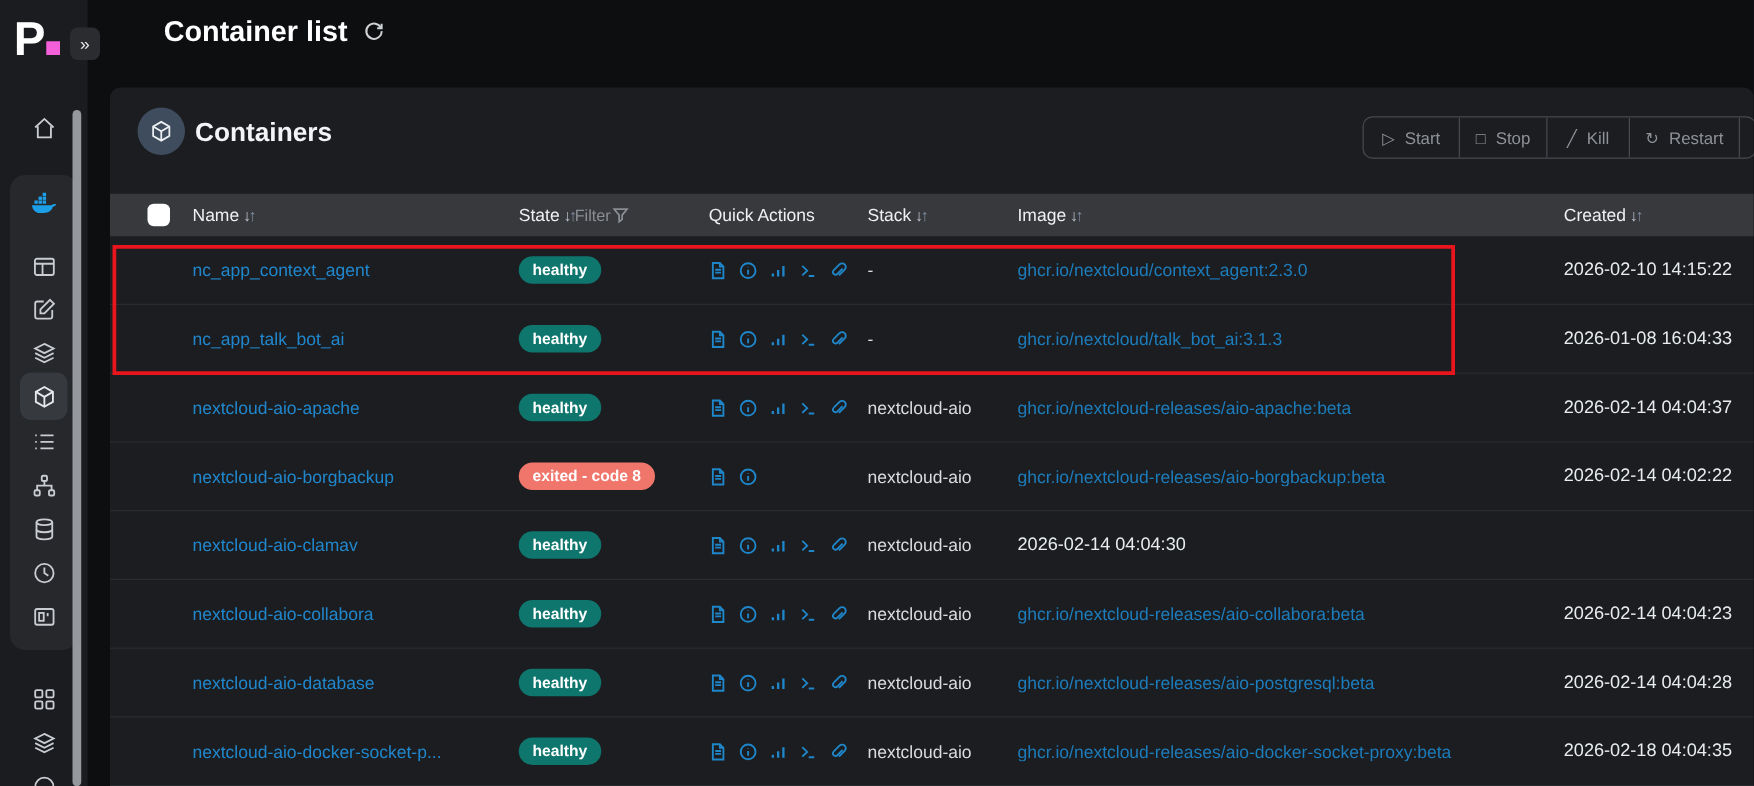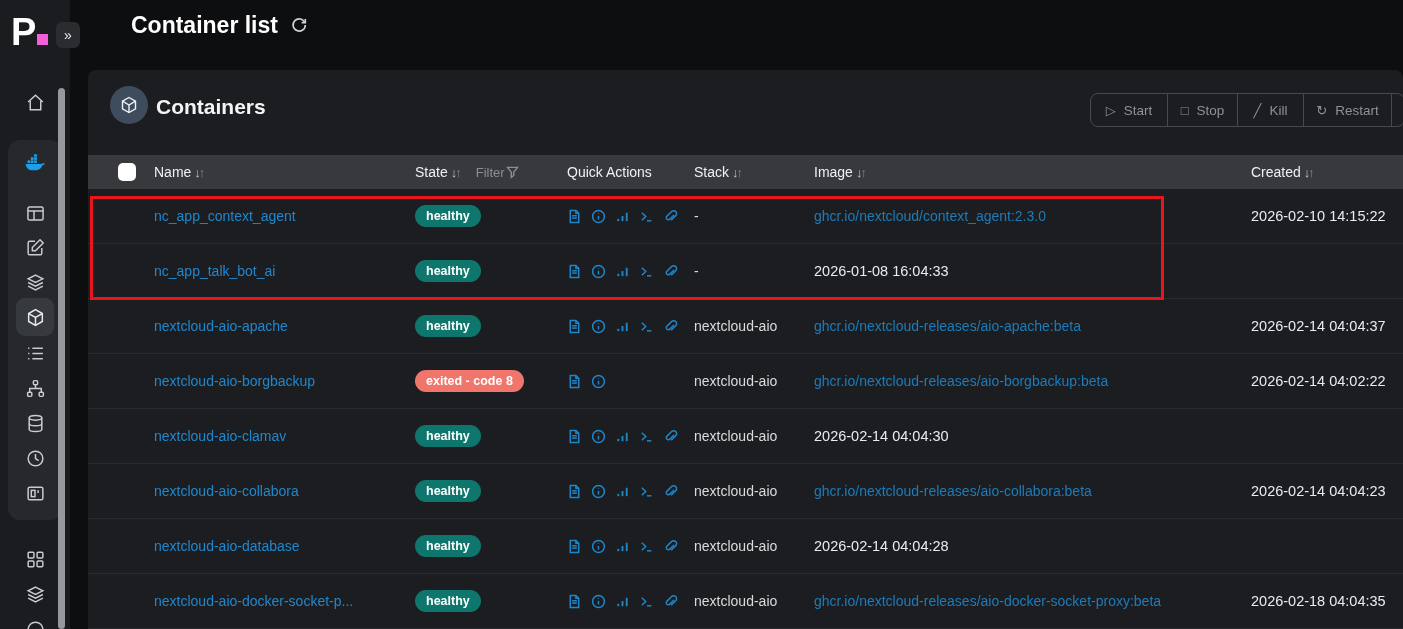--- a/index.html
+++ b/index.html
@@ -40,21 +40,21 @@
   .abtn { display:flex; align-items:center; justify-content:center; gap:8px; color:#8e9196; font-size:13.5px; background:transparent; border:none; border-left:1px solid #47494d; cursor:pointer; font-family:inherit; white-space:nowrap; }
   .abtn:first-child { border-left:none; }
   .abtn .glyph { font-size:13px; line-height:1; }
   .abtn-start { width:76px; } .abtn-stop { width:70px; } .abtn-kill { width:66px; } .abtn-restart { width:88px; } .abtn-more { width:13px; }
   
   .grid-cols { display:grid; grid-template-columns:58px 261px 152px 127px 120px 437px 1fr; align-items:center; }
   .t-header { position:absolute; left:0; top:85px; width:100%; height:34px; background:#37393d; font-size:14px; color:#eef0f2; font-weight:500; }
   .hcell { display:flex; align-items:center; padding-left:8px; }
   .sort { margin-left:3px; font-size:13px; letter-spacing:-2px; }
   .arr-down { color:#bcc3cd; } .arr-up { color:#7e8ca1; }
-  .filter-lbl { margin-left:16px; color:#8b8e93; font-size:13px; display:flex; align-items:center; gap:1px; cursor:pointer; }
+  .filter-lbl { color:#8b8e93; font-size:13px; display:flex; align-items:center; gap:1px; cursor:pointer; }
   .filter-lbl svg { width:13px; height:13px; stroke:#8b8e93; fill:none; stroke-width:1.5; }
   .checkbox { width:18px; height:18px; background:#ffffff; border-radius:5px; margin-left:22px; cursor:pointer; }
   .t-body { position:absolute; left:0; top:119px; width:100%; }
   .t-row { height:55px; border-bottom:1px solid #292c2f; }
   .cell { padding-left:8px; font-size:14px; }
   .c-name { color:#2187cd; cursor:pointer; white-space:nowrap; overflow:hidden; }
   .badge { display:inline-block; padding:4px 11px; border-radius:999px; font-weight:700; font-size:12.5px; color:#fff; }
   .badge.success { background:#0f766e; }
   .badge.danger { background:#f0766b; }
   .c-quick { display:flex; gap:9px; }
@@ -340,20 +340,21 @@
               <line x1="8.5" y1="12.6" x2="13.2" y2="12.6"></line>
             </svg>
           </span>
           <span class="qa">
             <svg viewBox="0 0 16 16">
               <path d="M11.8 6.3 7.4 10.7a2.2 2.2 0 1 1-3.1-3.1l4.9-4.9a3.1 3.1 0 0 1 4.4 4.4l-4.9 4.9" fill="none"></path>
             </svg>
           </span>
         </div>
     <div class="cell c-stack">-</div>
+    <div class="cell c-image">ghcr.io/nextcloud/talk_bot_ai:3.1.3</div>
     <div class="cell c-created">2026-01-08 16:04:33</div>
   </div>
 
   <div class="t-row grid-cols">
     <div><span class="checkbox"></span></div>
     <div class="cell c-name">nextcloud-aio-apache</div>
     <div class="cell"><span class="badge success">healthy</span></div>
     <div class="cell c-quick">
           <span class="qa">
             <svg viewBox="0 0 16 16">
@@ -540,20 +541,21 @@
               <line x1="8.5" y1="12.6" x2="13.2" y2="12.6"></line>
             </svg>
           </span>
           <span class="qa">
             <svg viewBox="0 0 16 16">
               <path d="M11.8 6.3 7.4 10.7a2.2 2.2 0 1 1-3.1-3.1l4.9-4.9a3.1 3.1 0 0 1 4.4 4.4l-4.9 4.9" fill="none"></path>
             </svg>
           </span>
         </div>
     <div class="cell c-stack">nextcloud-aio</div>
+    <div class="cell c-image">ghcr.io/nextcloud-releases/aio-postgresql:beta</div>
     <div class="cell c-created">2026-02-14 04:04:28</div>
   </div>
 
   <div class="t-row grid-cols">
     <div><span class="checkbox"></span></div>
     <div class="cell c-name">nextcloud-aio-docker-socket-p...</div>
     <div class="cell"><span class="badge success">healthy</span></div>
     <div class="cell c-quick">
           <span class="qa">
             <svg viewBox="0 0 16 16">

